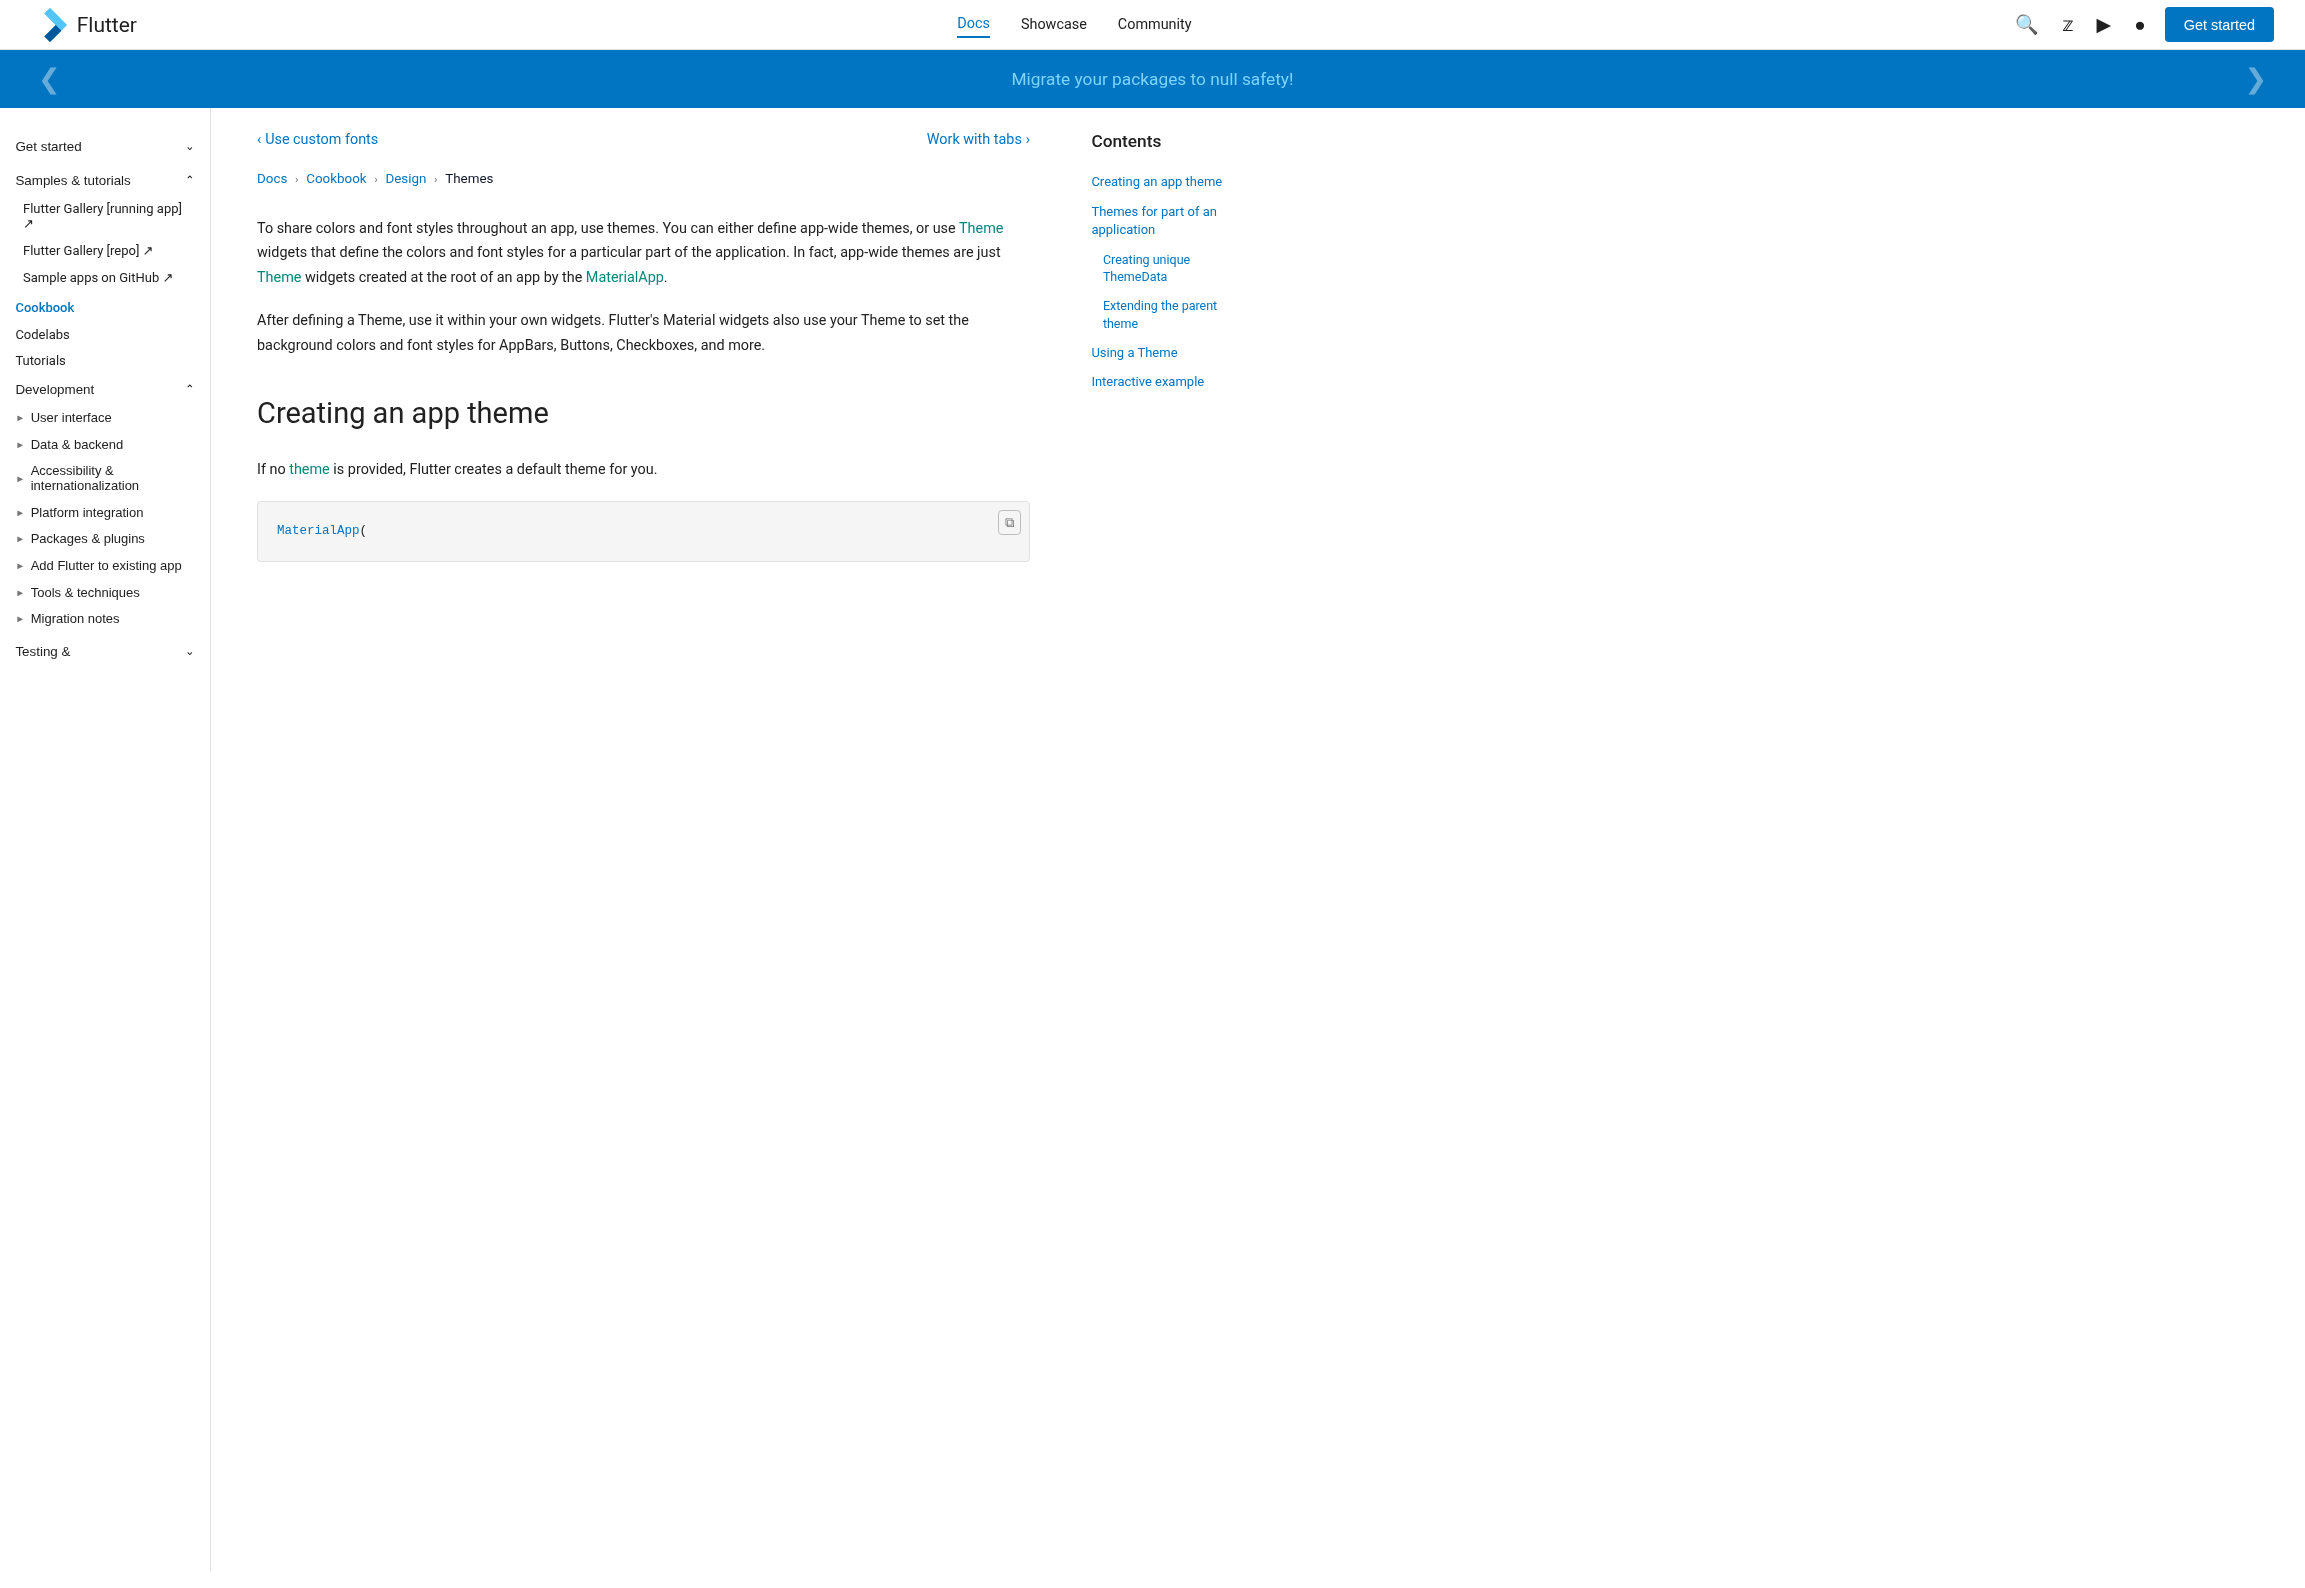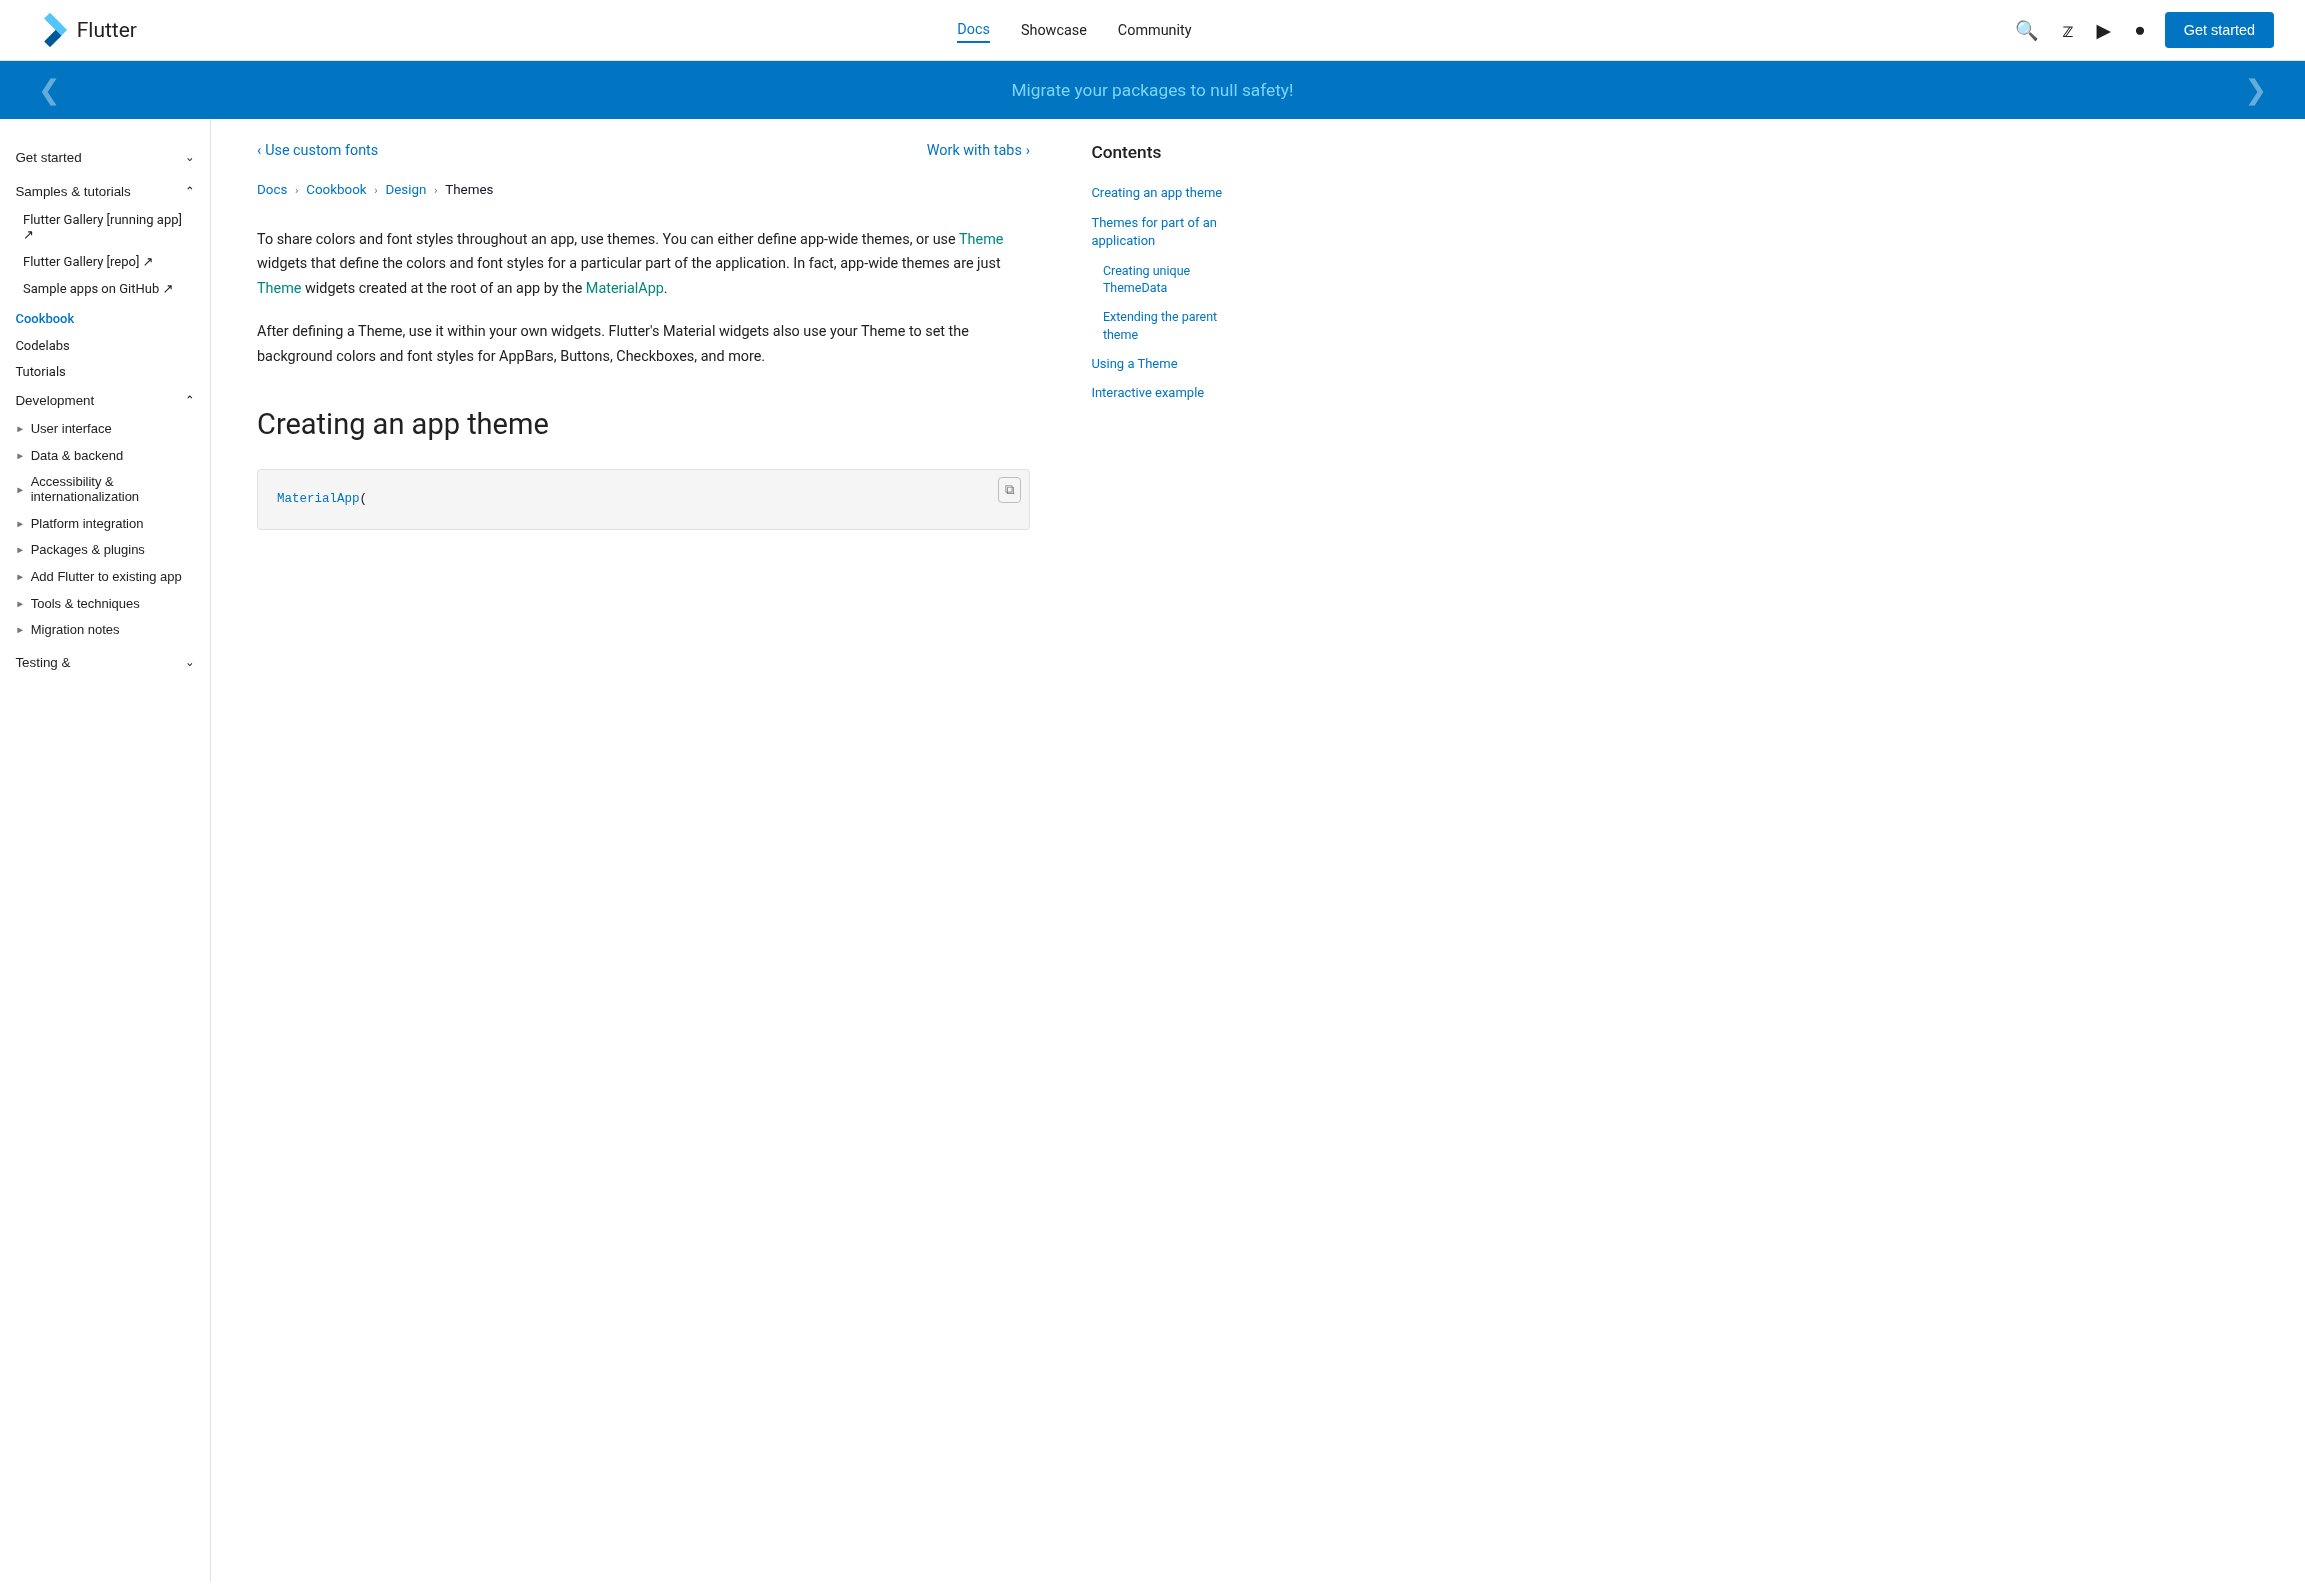--- a/index.html
+++ b/index.html
@@ -4,21 +4,21 @@
   <style>
     * { box-sizing: border-box; margin: 0; padding: 0; }
     body { font-family: 'Roboto', Arial, sans-serif; font-size: 15.4px; color: #212121; background: #fff; }
 
     
     .header {
       display: flex;
       align-items: center;
       justify-content: space-between;
       padding: 0 31px;
-      height: 61px;
+      height: 50px;
       border-bottom: 1px solid #e0e0e0;
       position: relative;
     }
     .header-left { display: flex; align-items: center; gap: 7.7px; }
     .flutter-logo { display: flex; align-items: center; gap: 7.7px; text-decoration: none; }
     .flutter-logo-icon { width: 38px; height: 38px; }
     .flutter-logo-text { font-size: 21px; color: #212121; font-weight: 400; }
     .header-nav { display: flex; align-items: center; gap: 31px; }
     .nav-link { text-decoration: none; color: #212121; font-size: 14.4px; padding: 3.8px 0; }
     .nav-link.active { color: #0175C2; border-bottom: 2.9px solid #0175C2; padding-bottom: 3.8px; }
@@ -369,20 +369,23 @@
       </p>
 
       <p>
         After defining a Theme, use it within your own widgets. Flutter's Material widgets also use your
         Theme to set the background colors and font styles for AppBars, Buttons, Checkboxes, and more.
       </p>
 
       <h2 class="section-title">Creating an app theme</h2>
 
 
+      <p>
+        If no <a class="inline-link" href="#">theme</a> is provided, Flutter creates a default theme for you.
+      </p>
 
       <div class="code-block">
         <button class="code-copy-btn" title="Copy">⧉</button>
         <span class="code-text"><span class="code-keyword">MaterialApp</span>(</span>
       </div>
 
     </div>
 
   </main>
 

